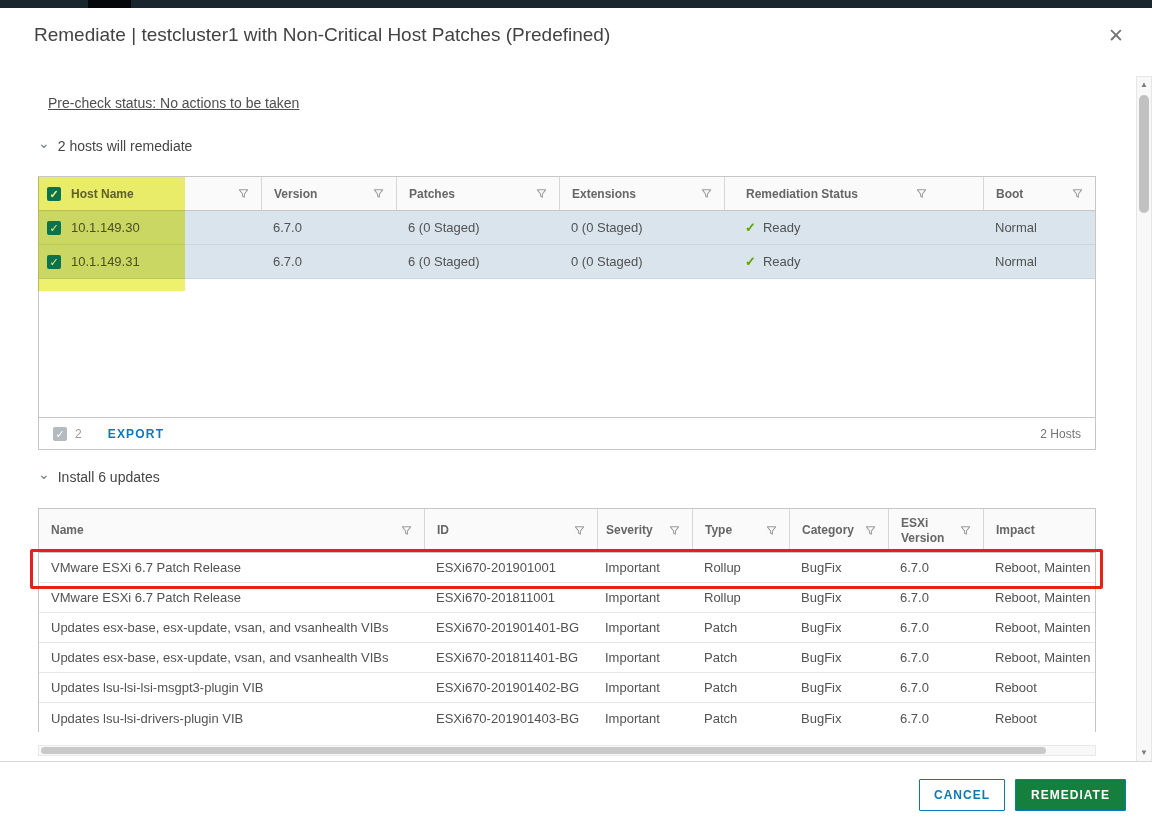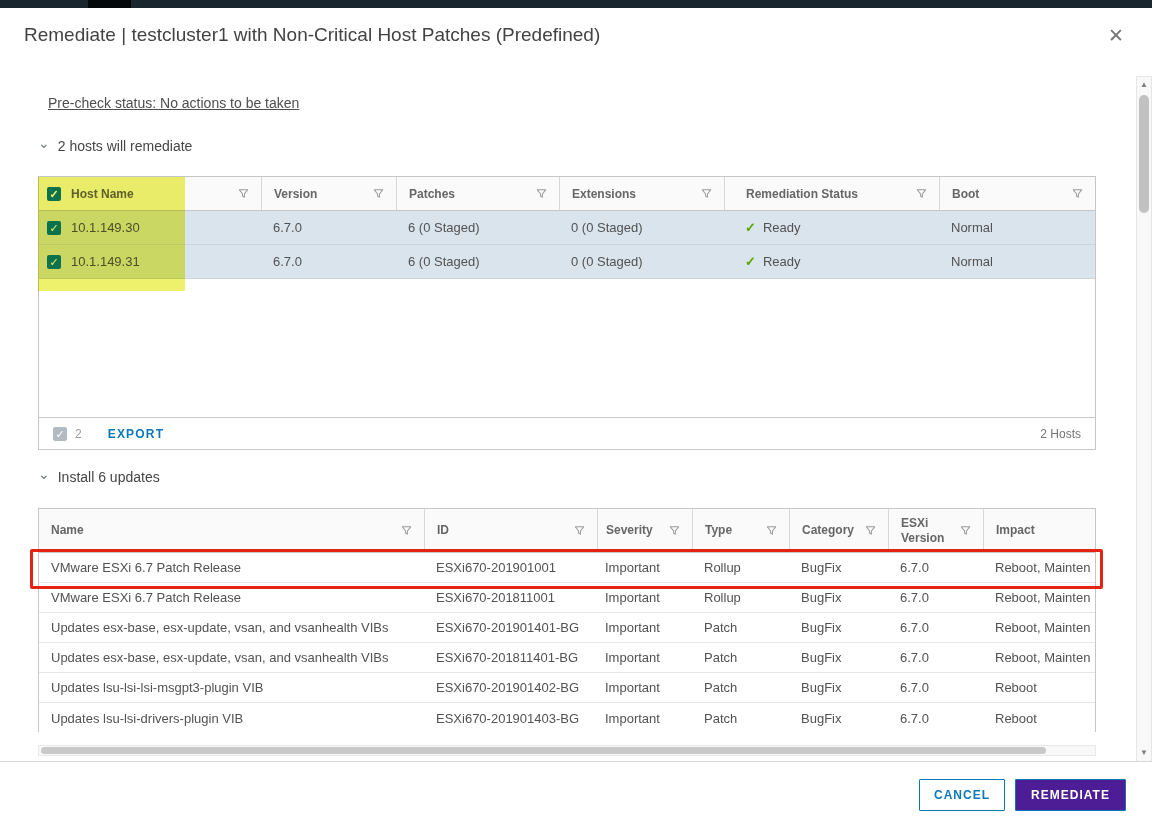--- a/index.html
+++ b/index.html
@@ -2,21 +2,21 @@
 <html><head>
 <meta charset="utf-8">
 <style>
   * { margin:0; padding:0; box-sizing:border-box; }
   body { font-family:"Liberation Sans", sans-serif; background:#fff; }
   #root { position:relative; width:1152px; height:839px; background:#fff; overflow:hidden; }
 
   .topbar { position:absolute; left:0; top:0; width:1152px; height:8px; background:#1a262d; }
   .topbar-block { position:absolute; left:88px; top:0; width:43px; height:8px; background:#04080a; }
 
-  .dlg-title { position:absolute; left:24px; top:24px; font-size:19px; color:#434343; font-weight:400; }
+  .dlg-title { position:absolute; left:34px; top:24px; font-size:19px; color:#434343; font-weight:400; }
   .close-x { position:absolute; right:28px; top:26px; font-size:19px; color:#767676; cursor:pointer; line-height:1; }
 
   .precheck { position:absolute; left:48px; top:95px; font-size:14px; color:#4e4e4e;text-decoration:underline; }
 
   .section-hdr { position:absolute; left:38px; font-size:14px; color:#454545; display:flex; align-items:center; gap:8px; }
   .sec-hosts { top:138px; }
   .sec-updates { top:469px; }
   .chev { color:#6f7d85; font-size:14px; line-height:8px; position:relative; top:-3px; cursor:pointer; }
 
   
@@ -31,21 +31,21 @@
   
   #hosts-table { top:176px; height:274px; }
   #hosts-table .thead { height:34px; }
   #hosts-table .trow { height:34px; background:#d9e4ec; border-bottom:1px solid #c9d6df; }
   .w-check { width:28px; padding:0 0 0 8px; }
   .w-host  { width:194px; padding-left:4px; }
   .w-ver   { width:135px; }
   .w-pat   { width:163px; }
   .w-ext   { width:165px; }
   .w-stat  { width:215px;padding-left:21px; }
-  .w-boot  { flex:1; }
+  .w-boot  { flex:1;margin-left:44px; }
 
   .checkbox { width:14px; height:14px; background:#0b79b8; border-radius:2px; color:#fff; font-size:11px; line-height:14px; text-align:center; cursor:pointer; flex:none; }
   .checkbox.gray { background:#b4bbc0; cursor:default; }
 
   .status-check { color:#5aa700; font-weight:700; margin-right:7px; font-size:13px; }
 
   .grid-footer { position:absolute; left:0; bottom:0; width:100%; height:32px; background:#fff; border-top:1px solid #c6c6c6; display:flex; align-items:center; padding:0 14px; }
   .sel-count { font-size:12px; color:#9a9a9a; margin-left:8px; }
   .export-link { font-size:12px; font-weight:700; letter-spacing:1.2px; color:#0b79b8; margin-left:26px; cursor:pointer; }
   .total-label { margin-left:auto; font-size:12px; color:#737373; }
@@ -76,21 +76,21 @@
   .vscroll .arr.down { bottom:0; }
   .vthumb { position:absolute; left:2px; top:18px; width:10px; height:118px; background:#c1c1c1; border-radius:5px; cursor:pointer; }
 
   .hscroll { position:absolute; left:38px; top:745px; width:1058px; height:11px; background:#f8f8f8; border:1px solid #e9e9e9; }
   .hthumb { position:absolute; left:2px; top:1px; width:1005px; height:7px; background:#c9c9c9; border-radius:4px; cursor:pointer; }
 
   
   .footer-divider { position:absolute; left:0; top:761px; width:1152px; height:1px; background:#d8d8d8; }
   .btn { position:absolute; top:779px; height:32px; border-radius:1px; font-size:12px; font-weight:700; letter-spacing:1px; display:flex; align-items:center; justify-content:center; cursor:pointer; font-family:"Liberation Sans", sans-serif; }
   .btn-cancel { left:919px; width:86px; background:#fff; border:1px solid #0b79b8; color:#0b79b8; }
-  .btn-remediate { left:1015px; width:111px; background:#4c1d95; border:1px solid #0b79b8; color:#fff; }
+  .btn-remediate { left:1015px; width:111px; background:#15803d; border:1px solid #0b79b8; color:#fff; }
 </style>
 </head>
 <body>
 
 <div id="root">
 
   <div class="topbar">
     <div class="topbar-block"></div>
   </div>
 

